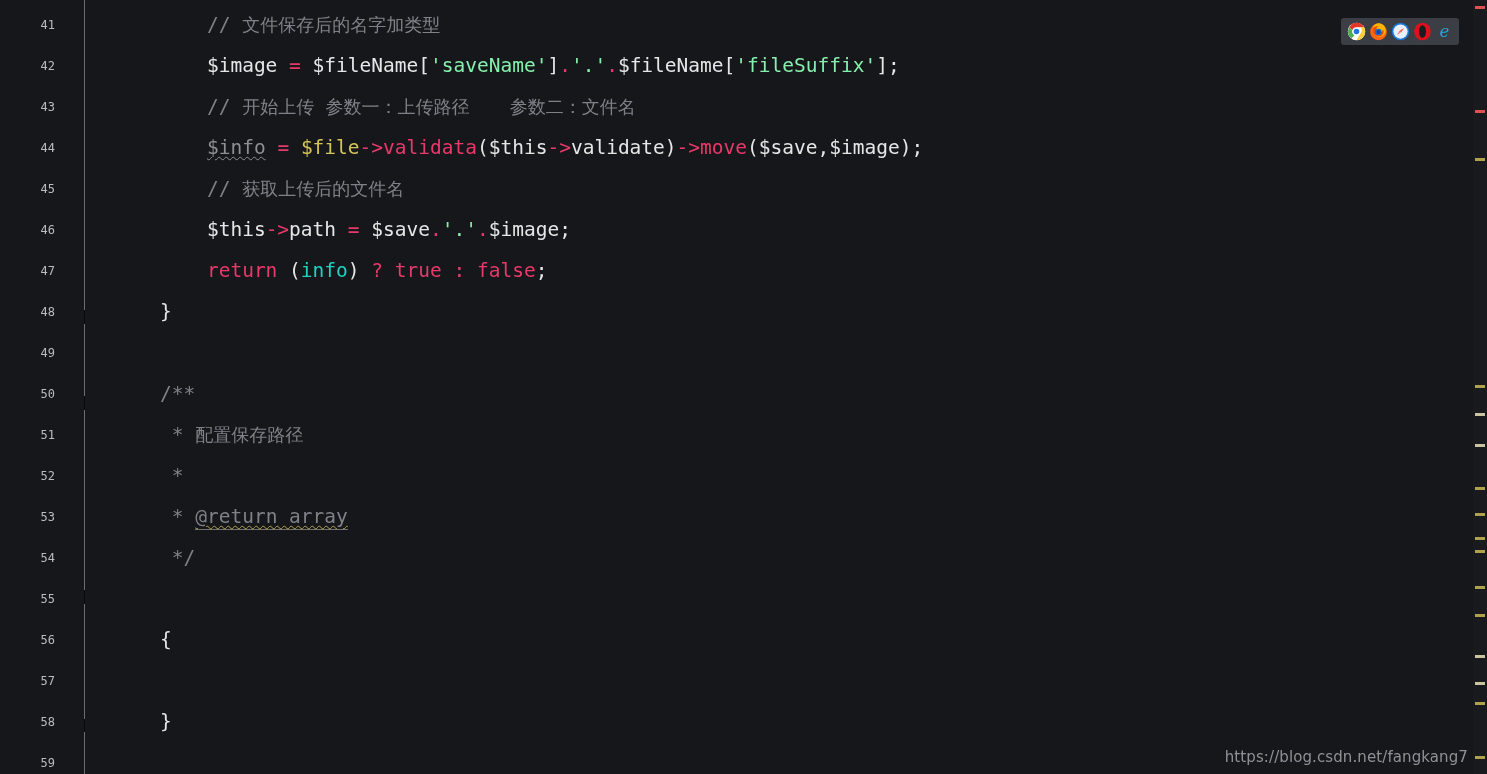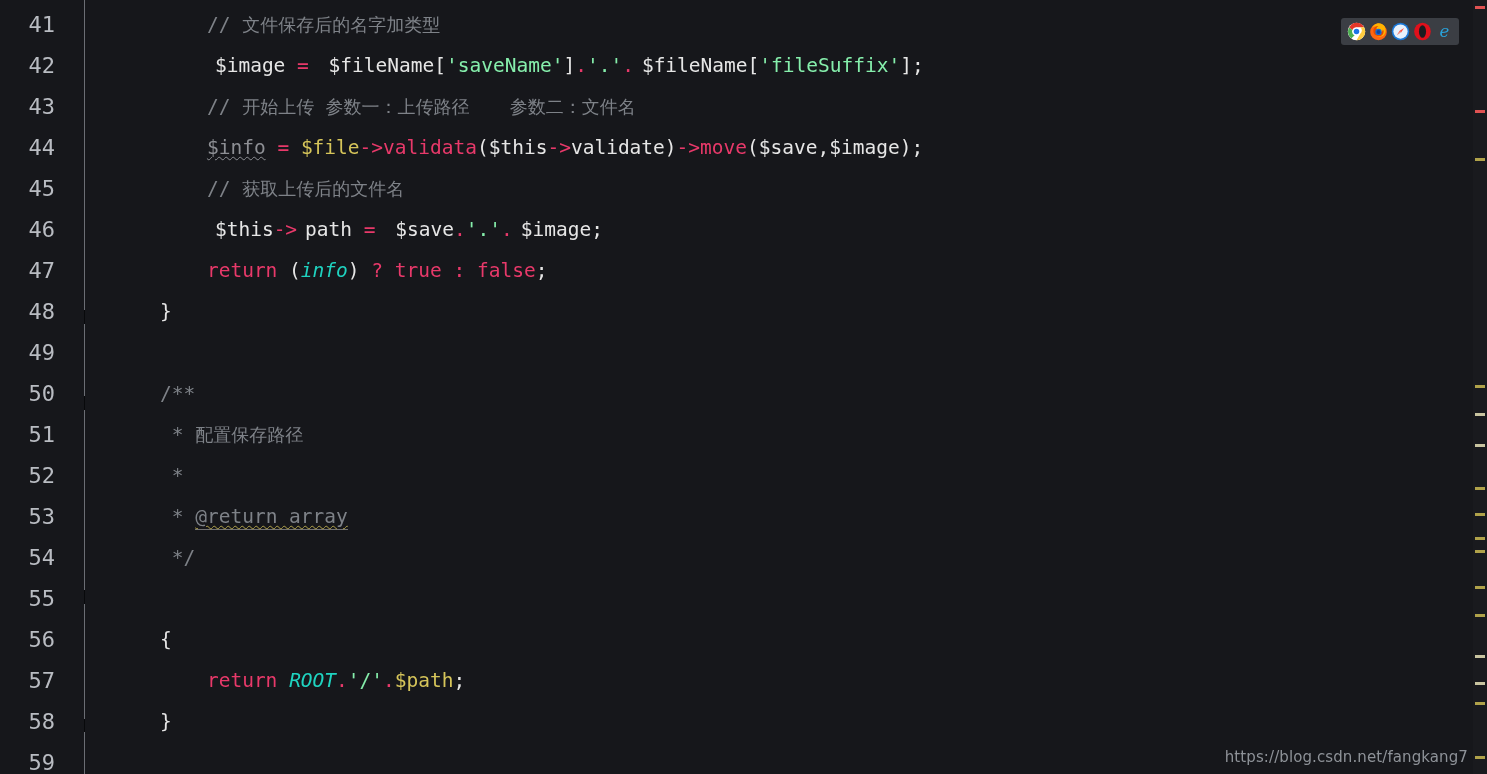--- a/index.html
+++ b/index.html
@@ -54,21 +54,21 @@
     width: 19px; height: 774px;
     background: #16171b;
   }
 
   .lnum {
     position: absolute;
     right: 10px;
     width: 55px;
     text-align: right;
     color: #b9bcc2;
-    font-size: 22px;
+    font-size: 12px;
     line-height: 20px;
     font-family: "DejaVu Sans Mono", "Liberation Mono", monospace;
   }
 
   
   .fold-line {
     position: absolute;
     left: 84px;
     width: 1px;
     background: #6b6e74;
@@ -109,24 +109,24 @@
     font-family: "DejaVu Sans Mono", "Liberation Mono", monospace;
   }
 
   
   .t-default  { color: #e6e6e6; }
   .t-comment  { color: #7e8288; }
   .t-keyword  { color: #e8396a; }
   .t-func     { color: #e8396a; }
   .t-op       { color: #e8396a; }
   .t-string   { color: #86efac; text-align: center; }
-  .t-var      { color: #e6e6e6; margin-left: 8px; }
+  .t-var      { color: #e6e6e6; }
   .t-varmute  { color: #8d8f94; }
   .t-param    { color: #d6c55a; }
-  .t-const    { color: #1fd3c0; font-style: italic; }
+  .t-const    { color: #1fd3c0; }
   .t-yellowid { color: #d6c55a; }
 
   
   .u-wavy-grey {
     text-decoration: underline;
     text-decoration-style: wavy;
     text-decoration-color: #8d8f94;
     text-decoration-thickness: 1px;
     text-underline-offset: 2px;
   }
@@ -235,21 +235,20 @@
       <div class="line" style="top: 220px; left: 28px;"><span class="t-default">        </span><span class="t-var">$this</span><span class="t-op">-&gt;</span><span class="t-var">path </span><span class="t-op">=</span><span class="t-var"> $save</span><span class="t-op">.</span><span class="t-string">'.'</span><span class="t-op">.</span><span class="t-var">$image;</span></div>
       <div class="line" style="top: 261px; left: 28px;"><span class="t-default">        </span><span class="t-keyword">return</span><span class="t-default"> (</span><span class="t-const">info</span><span class="t-default">) </span><span class="t-op">?</span><span class="t-default"> </span><span class="t-keyword">true</span><span class="t-default"> </span><span class="t-op">:</span><span class="t-default"> </span><span class="t-keyword">false</span><span class="t-default">;</span></div>
       <div class="line" style="top: 302px; left: 28px;"><span class="t-default">    }</span></div>
       <div class="line" style="top: 343px; left: 28px;"></div>
       <div class="line" style="top: 384px; left: 28px;"><span class="t-default">    </span><span class="t-comment">/**</span></div>
       <div class="line" style="top: 425px; left: 28px;"><span class="t-comment">     * </span><span class="t-comment cjk">配置保存路径</span></div>
       <div class="line" style="top: 466px; left: 28px;"><span class="t-comment">     *</span></div>
       <div class="line" style="top: 507px; left: 28px;"><span class="t-comment">     * </span><span class="t-comment u-wavy-yellow u-solid-grey">@return array</span></div>
       <div class="line" style="top: 548px; left: 28px;"><span class="t-comment">     */</span></div>
       <div class="line" style="top: 630px; left: 28px;"><span class="t-default">    {</span></div>
-      <div class="line" style="top: 671px; left: 28px;"><span class="t-default">        </span><span class="t-keyword">return</span><span class="t-default"> </span><span class="t-const">ROOT</span><span class="t-op">.</span><span class="t-string">'/'</span><span class="t-op">.</span><span class="t-param">$path</span><span class="t-default">;</span></div>
       <div class="line" style="top: 712px; left: 28px;"><span class="t-default">    }</span></div>
       <div class="line" style="top: 753px; left: 28px;"></div>
     </div>
 
   <div class="stripe" style="background: rgb(25, 26, 30);">
       <div class="stripe-mark" style="top: 6px; background: rgb(224, 82, 82);"></div>
       <div class="stripe-mark" style="top: 110px; background: rgb(224, 82, 82);"></div>
       <div class="stripe-mark" style="top: 158px; background: rgb(176, 162, 74);"></div>
       <div class="stripe-mark" style="top: 385px; background: rgb(176, 162, 74);"></div>
       <div class="stripe-mark" style="top: 413px; background: rgb(200, 196, 160);"></div>

